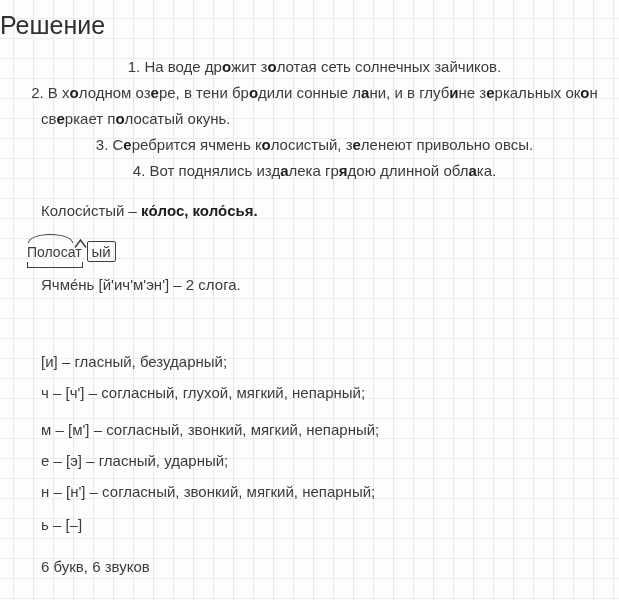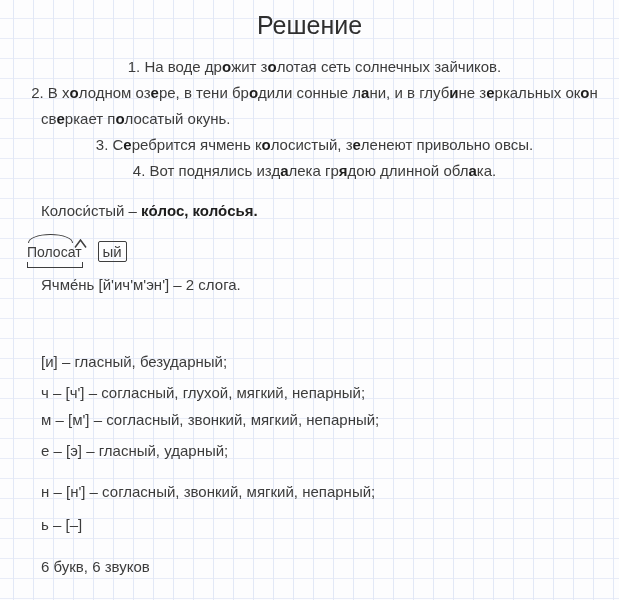--- a/index.html
+++ b/index.html
@@ -15,21 +15,21 @@
     background-size: 20px 20px;
     background-position: 13px 18px;
     font-family: "Liberation Sans", "DejaVu Sans", sans-serif;
     color: #3c3c3c;
   }
   .title {
     margin: 10px 0 0 0;
     font-size: 25px;
     line-height: 30px;
     font-weight: 400;
-    text-align: center;
+    text-align: left;
     color: #2f2f2f;
   }
   .line {
     font-size: 15px;
     line-height: 20px;
     white-space: nowrap;
     color: #3c3c3c;
   }
   .line .b { font-weight: 700; color: #1e1e1e; }
   .num  { padding-left: 10px; text-align: center; }
@@ -60,21 +60,21 @@
     position: absolute;
     left: 0; right: -1px; bottom: -6px; height: 5px;
     border: 1.5px solid #3e3e3e;
     border-top: none;
   }
   .ending-box {
     display: inline-block;
     border: 1.5px solid #3e3e3e;
     border-radius: 2px;
     padding: 0 4px;
-    margin-left: 16px;
+    margin-left: 5px;
     font-size: 15px;
     line-height: 19px;
     color: #3c3c3c;
   }
 </style>
 </head>
 <body>
 
 <div class="page">
 
@@ -89,19 +89,19 @@
 
   <div class="morph-row" style="margin-top:20px">
     <span class="morph-word"><span>Полосат</span><i class="root-arc"></i><i class="suffix-caret"><svg width="13" height="9" viewBox="0 0 13 9">
             <path d="M1 8.5 L6.5 1 L12 8.5" fill="none" stroke="#3e3e3e" stroke-width="1.5"></path>
           </svg></i><i class="stem-underline"></i></span><span class="ending-box"><span>ый</span></span>
   </div>
 
   <div class="line cont" style="margin-top:12px"><span>Ячме́нь [й'ич'м'эн'] – 2 слога.</span></div>
   <div class="line cont" style="margin-top:57px"><span>[и] – гласный, безударный;</span></div>
   <div class="line cont" style="margin-top:11px"><span>ч – [ч'] – согласный, глухой, мягкий, непарный;</span></div>
-  <div class="line cont" style="margin-top:7px"><span>м – [м'] – согласный, звонкий, мягкий, непарный;</span></div>
+  <div class="line cont" style="margin-top:17px"><span>м – [м'] – согласный, звонкий, мягкий, непарный;</span></div>
   <div class="line cont" style="margin-top:11px"><span>е – [э] – гласный, ударный;</span></div>
-  <div class="line cont" style="margin-top:21px"><span>н – [н'] – согласный, звонкий, мягкий, непарный;</span></div>
+  <div class="line cont" style="margin-top:11px"><span>н – [н'] – согласный, звонкий, мягкий, непарный;</span></div>
   <div class="line cont" style="margin-top:13px"><span>ь – [–]</span></div>
   <div class="line cont" style="margin-top:22px"><span>6 букв, 6 звуков</span></div>
 
 </div>
 
 </body></html>

